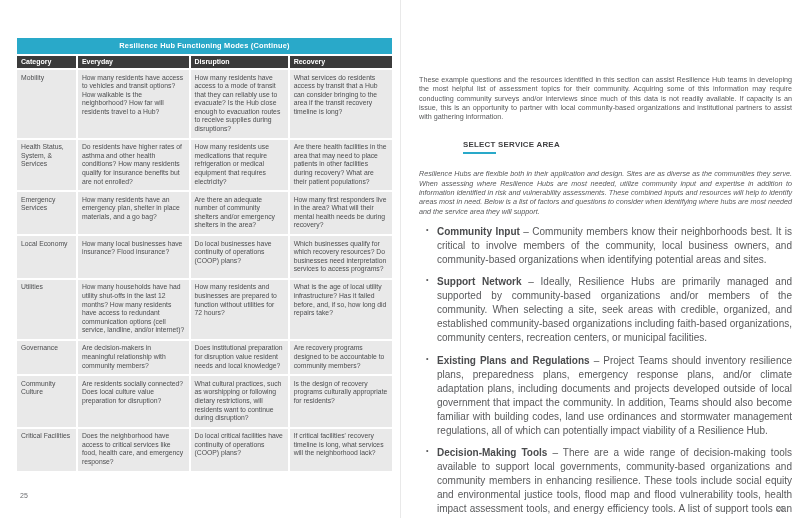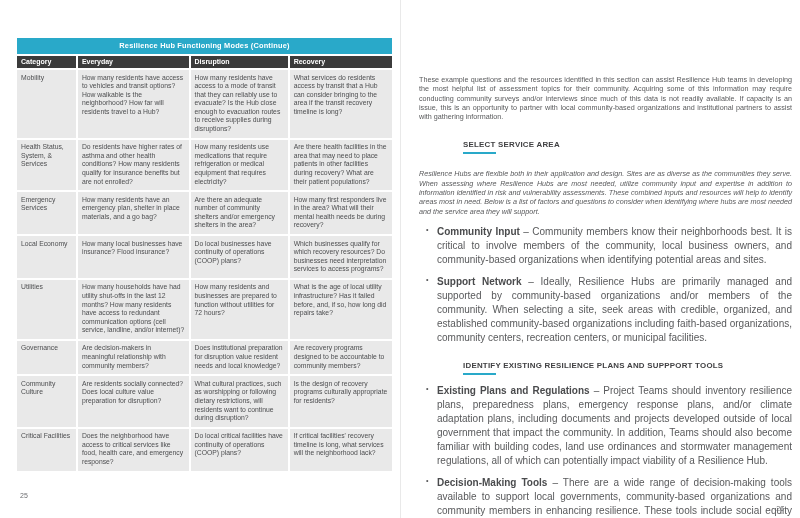--- a/index.html
+++ b/index.html
@@ -134,24 +134,20 @@
       <div class="bullet">
         <span class="bmark">•</span>
         <span class="btext"><b>Community Input</b> <span>– Community members know their neighborhoods best. It is critical to involve members of the community, local business owners, and community-based organizations when identifying potential areas and sites.</span></span>
       </div>
       <div class="bullet">
         <span class="bmark">•</span>
         <span class="btext"><b>Support Network</b> <span>– Ideally, Resilience Hubs are primarily managed and supported by community-based organizations and/or members of the community. When selecting a site, seek areas with credible, organized, and established community-based organizations including faith-based organizations, community centers, recreation centers, or municipal facilities.</span></span>
       </div>
     </div>
 
-    <div class="heading section-gap">
-      <span>IDENTIFY EXISTING RESILIENCE PLANS AND SUPPPORT TOOLS</span>
-      <span class="rule"></span>
-    </div>
     <div class="bullets">
       <div class="bullet">
         <span class="bmark">•</span>
         <span class="btext"><b>Existing Plans and Regulations</b> <span>– Project Teams should inventory resilience plans, preparedness plans, emergency response plans, and/or climate adaptation plans, including documents and projects developed outside of local government that impact the community. In addition, Teams should also become familiar with building codes, land use ordinances and stormwater management regulations, all of which can potentially impact viability of a Resilience Hub.</span></span>
       </div>
       <div class="bullet">
         <span class="bmark">•</span>
         <span class="btext"><b>Decision-Making Tools</b> <span>– There are a wide range of decision-making tools available to support local governments, community-based organizations and community members in enhancing resilience. These tools include social equity and environmental justice tools, flood map and flood vulnerability tools, health impact assessment tools, and energy efficiency tools. A list of support tools can be found in Appendix G.</span></span>
       </div>
     </div>

